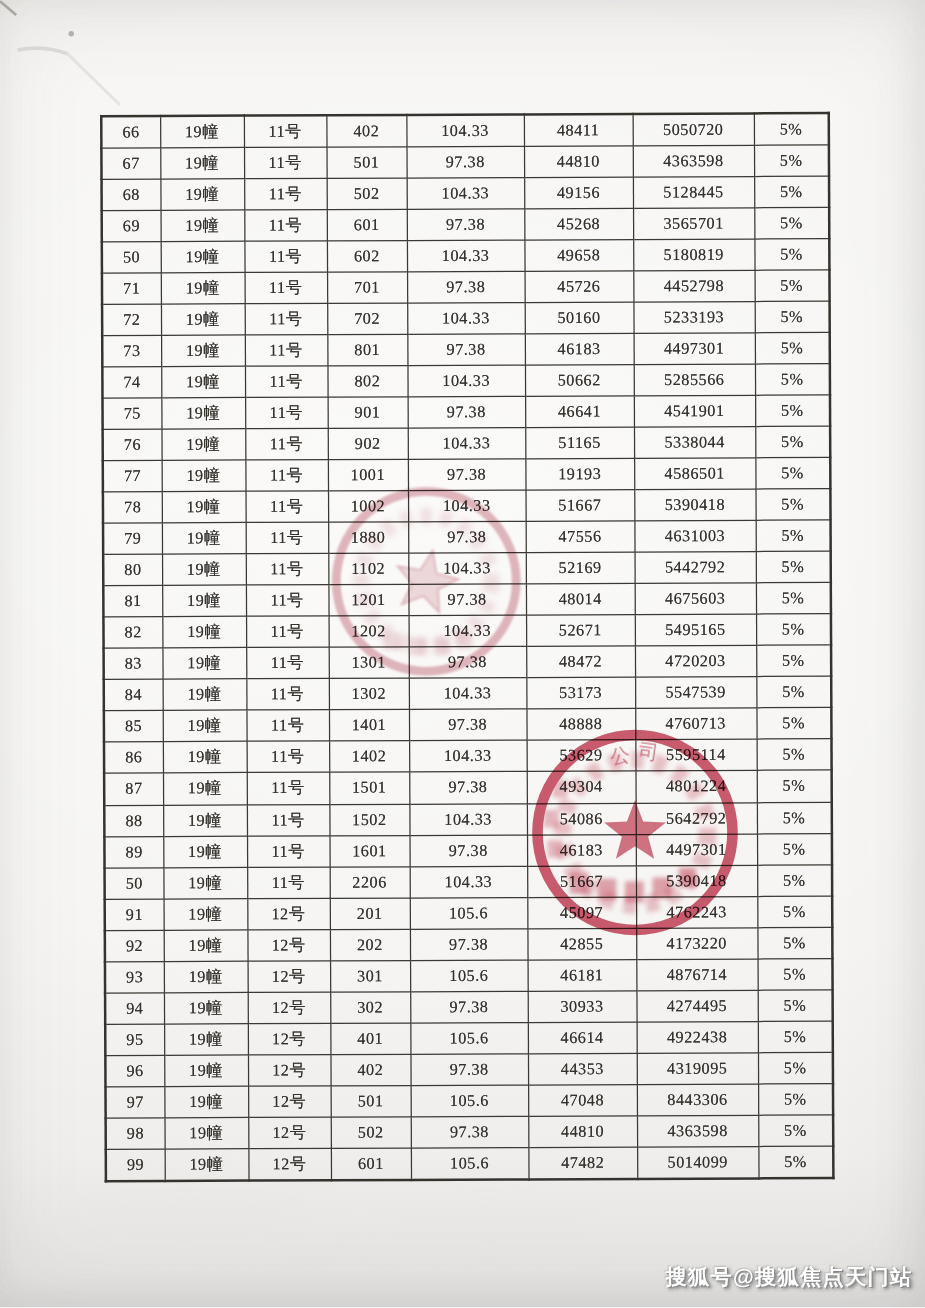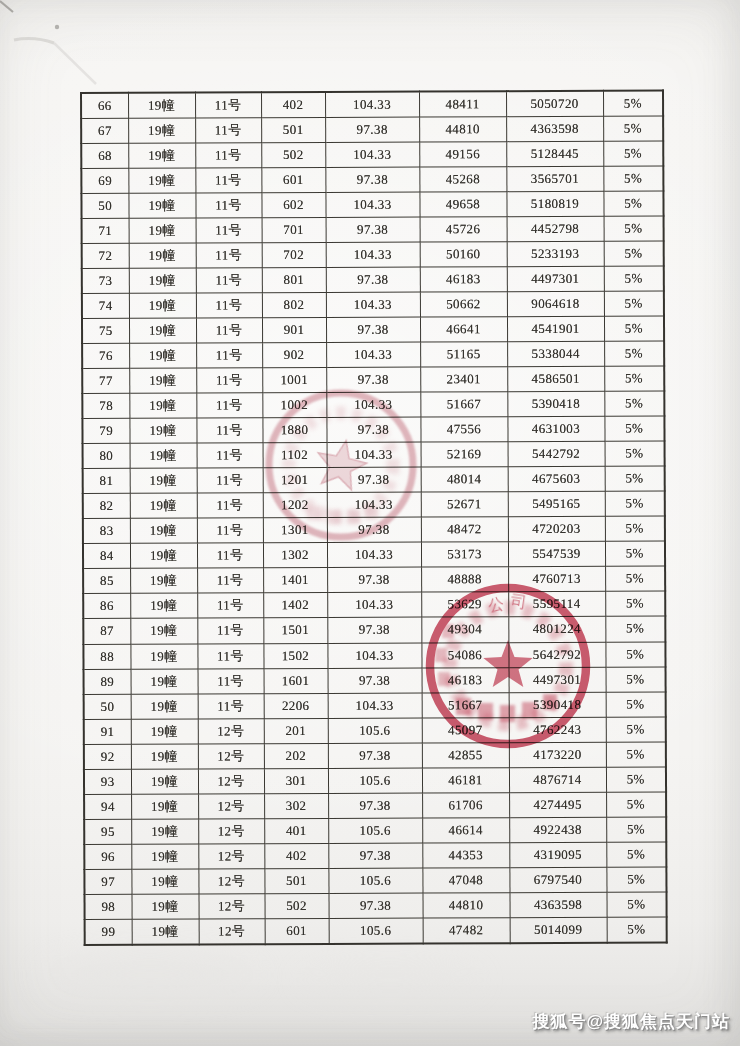--- a/index.html
+++ b/index.html
@@ -154,21 +154,21 @@
             <td>4497301</td>
             <td>5%</td>
           </tr>
           <tr>
             <td>74</td>
             <td>19幢</td>
             <td>11号</td>
             <td>802</td>
             <td>104.33</td>
             <td>50662</td>
-            <td>9064618</td>
+            <td>5285566</td>
             <td>5%</td>
           </tr>
           <tr>
             <td>75</td>
             <td>19幢</td>
             <td>11号</td>
             <td>901</td>
             <td>97.38</td>
             <td>46641</td>
             <td>4541901</td>
@@ -183,21 +183,21 @@
             <td>51165</td>
             <td>5338044</td>
             <td>5%</td>
           </tr>
           <tr>
             <td>77</td>
             <td>19幢</td>
             <td>11号</td>
             <td>1001</td>
             <td>97.38</td>
-            <td>23401</td>
+            <td>19193</td>
             <td>4586501</td>
             <td>5%</td>
           </tr>
           <tr>
             <td>78</td>
             <td>19幢</td>
             <td>11号</td>
             <td>1002</td>
             <td>104.33</td>
             <td>51667</td>
@@ -353,21 +353,21 @@
             <td>46181</td>
             <td>4876714</td>
             <td>5%</td>
           </tr>
           <tr>
             <td>94</td>
             <td>19幢</td>
             <td>12号</td>
             <td>302</td>
             <td>97.38</td>
-            <td>61706</td>
+            <td>30933</td>
             <td>4274495</td>
             <td>5%</td>
           </tr>
           <tr>
             <td>95</td>
             <td>19幢</td>
             <td>12号</td>
             <td>401</td>
             <td>105.6</td>
             <td>46614</td>
@@ -384,21 +384,21 @@
             <td>4319095</td>
             <td>5%</td>
           </tr>
           <tr>
             <td>97</td>
             <td>19幢</td>
             <td>12号</td>
             <td>501</td>
             <td>105.6</td>
             <td>47048</td>
-            <td>6797540</td>
+            <td>8443306</td>
             <td>5%</td>
           </tr>
           <tr>
             <td>98</td>
             <td>19幢</td>
             <td>12号</td>
             <td>502</td>
             <td>97.38</td>
             <td>44810</td>
             <td>4363598</td>

